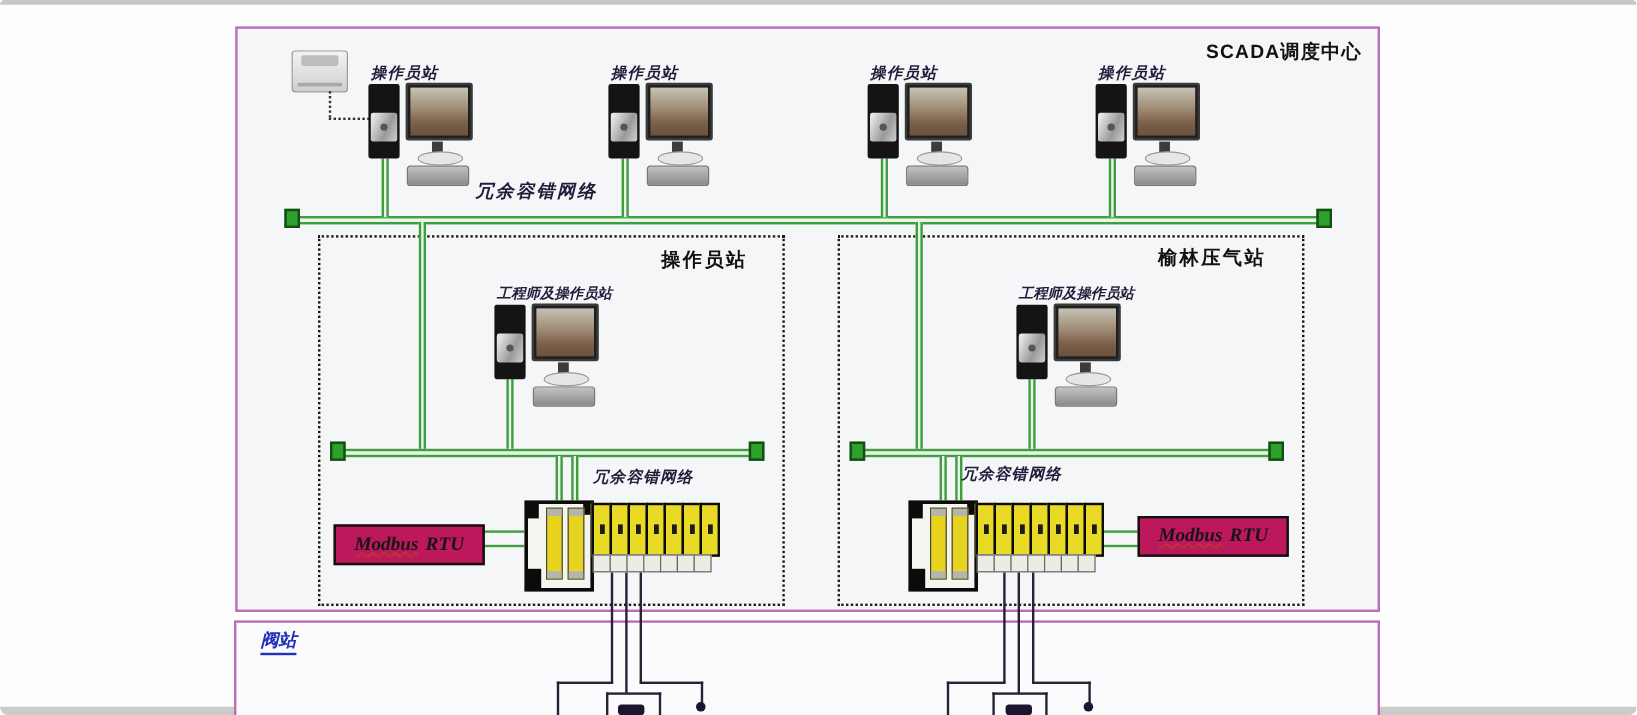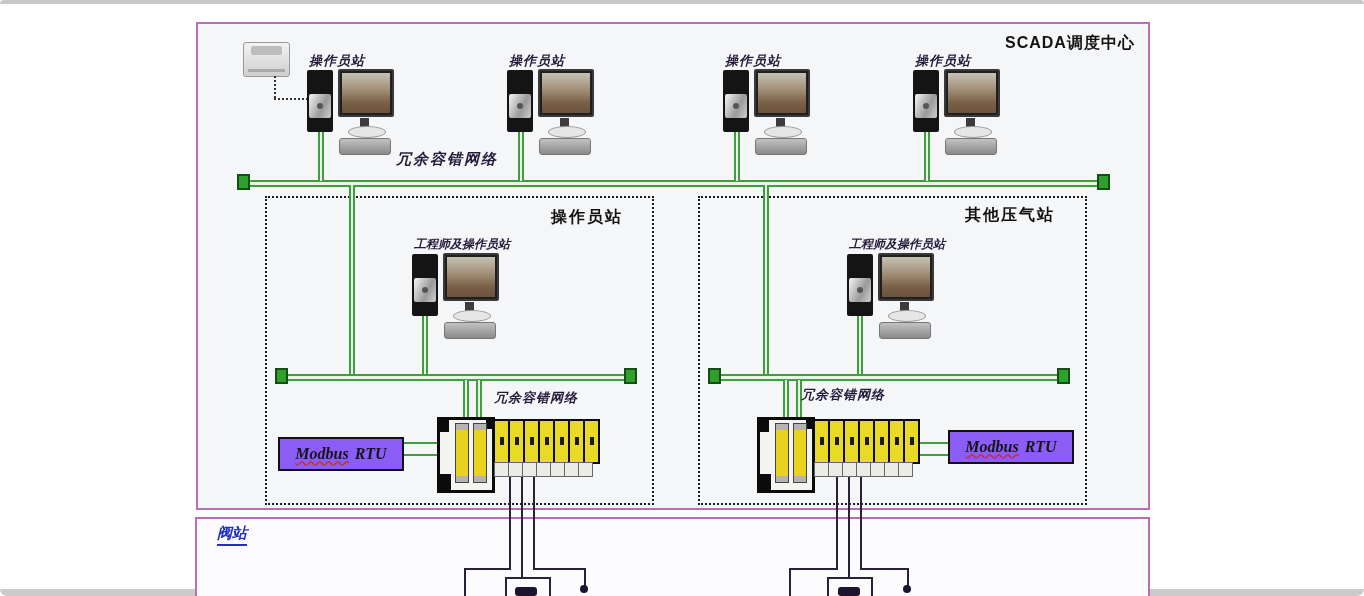--- a/index.html
+++ b/index.html
@@ -79,21 +79,21 @@
   .rack-bar{position:absolute;top:3px;width:12px;height:58px;background:#e8d31f;border:1px solid #444;}
   .rack-bar::before,.rack-bar::after{content:"";position:absolute;left:0;right:0;height:6px;background:#b5b5ae;}
   .rack-bar::before{top:0;} .rack-bar::after{bottom:0;}
   .plc-modules{position:absolute;left:58px;top:2px;display:flex;}
   .mod{width:13px;height:41px;background:#e9da25;border:2px solid #0b0b0b;margin-left:-2px;}
   .mod::after{content:"";display:block;width:4px;height:8px;background:#1b1b1b;margin:16px auto 0;}
   .plc-terms{position:absolute;left:58px;top:45px;display:flex;}
   .tcell{width:13px;height:13px;background:#ecece6;border:1px solid #666;margin-left:-1px;}
 
   
-  .modbus{width:122px;height:30px;background:#8b5cf6;border:2px solid #111;
+  .modbus{width:122px;height:30px;background:#be185d;border:2px solid #111;
       display:flex;align-items:center;justify-content:center;gap:6px;
       font-family:"Liberation Serif",serif;font-style:italic;font-weight:bold;font-size:16px;color:#151515;text-align:right;}
   .modbus .wavy{text-decoration-line:underline;text-decoration-style:wavy;text-decoration-color:#c03333;}
 </style>
 </head>
 <body>
 
 <div id="page">
 
   <div class="abs band-top"></div>
@@ -289,18 +289,18 @@
     <span>RTU</span>
   </div>
   <div class="abs modbus" style="left:948px;top:430px;">
     <span class="wavy">Modbus</span>
     <span>RTU</span>
   </div>
 
   <div class="abs lbl scada-lbl" style="left:1005px;top:33px;">SCADA调度中心</div>
   <div class="abs lbl net-lbl" style="left:396px;top:150px;">冗余容错网络</div>
   <div class="abs lbl title-lbl" style="left:551px;top:207px;">操作员站</div>
-  <div class="abs lbl title-lbl" style="left:965px;top:205px;">其他压气站</div>
+  <div class="abs lbl title-lbl" style="left:965px;top:205px;">榆林压气站</div>
   <div class="abs lbl net-lbl-sm" style="left:494px;top:389px;">冗余容错网络</div>
   <div class="abs lbl net-lbl-sm" style="left:801px;top:386px;">冗余容错网络</div>
   <div class="abs lbl valve-lbl" style="left:217px;top:524px;">阀站</div>
 
 </div>
 
 </body></html>

